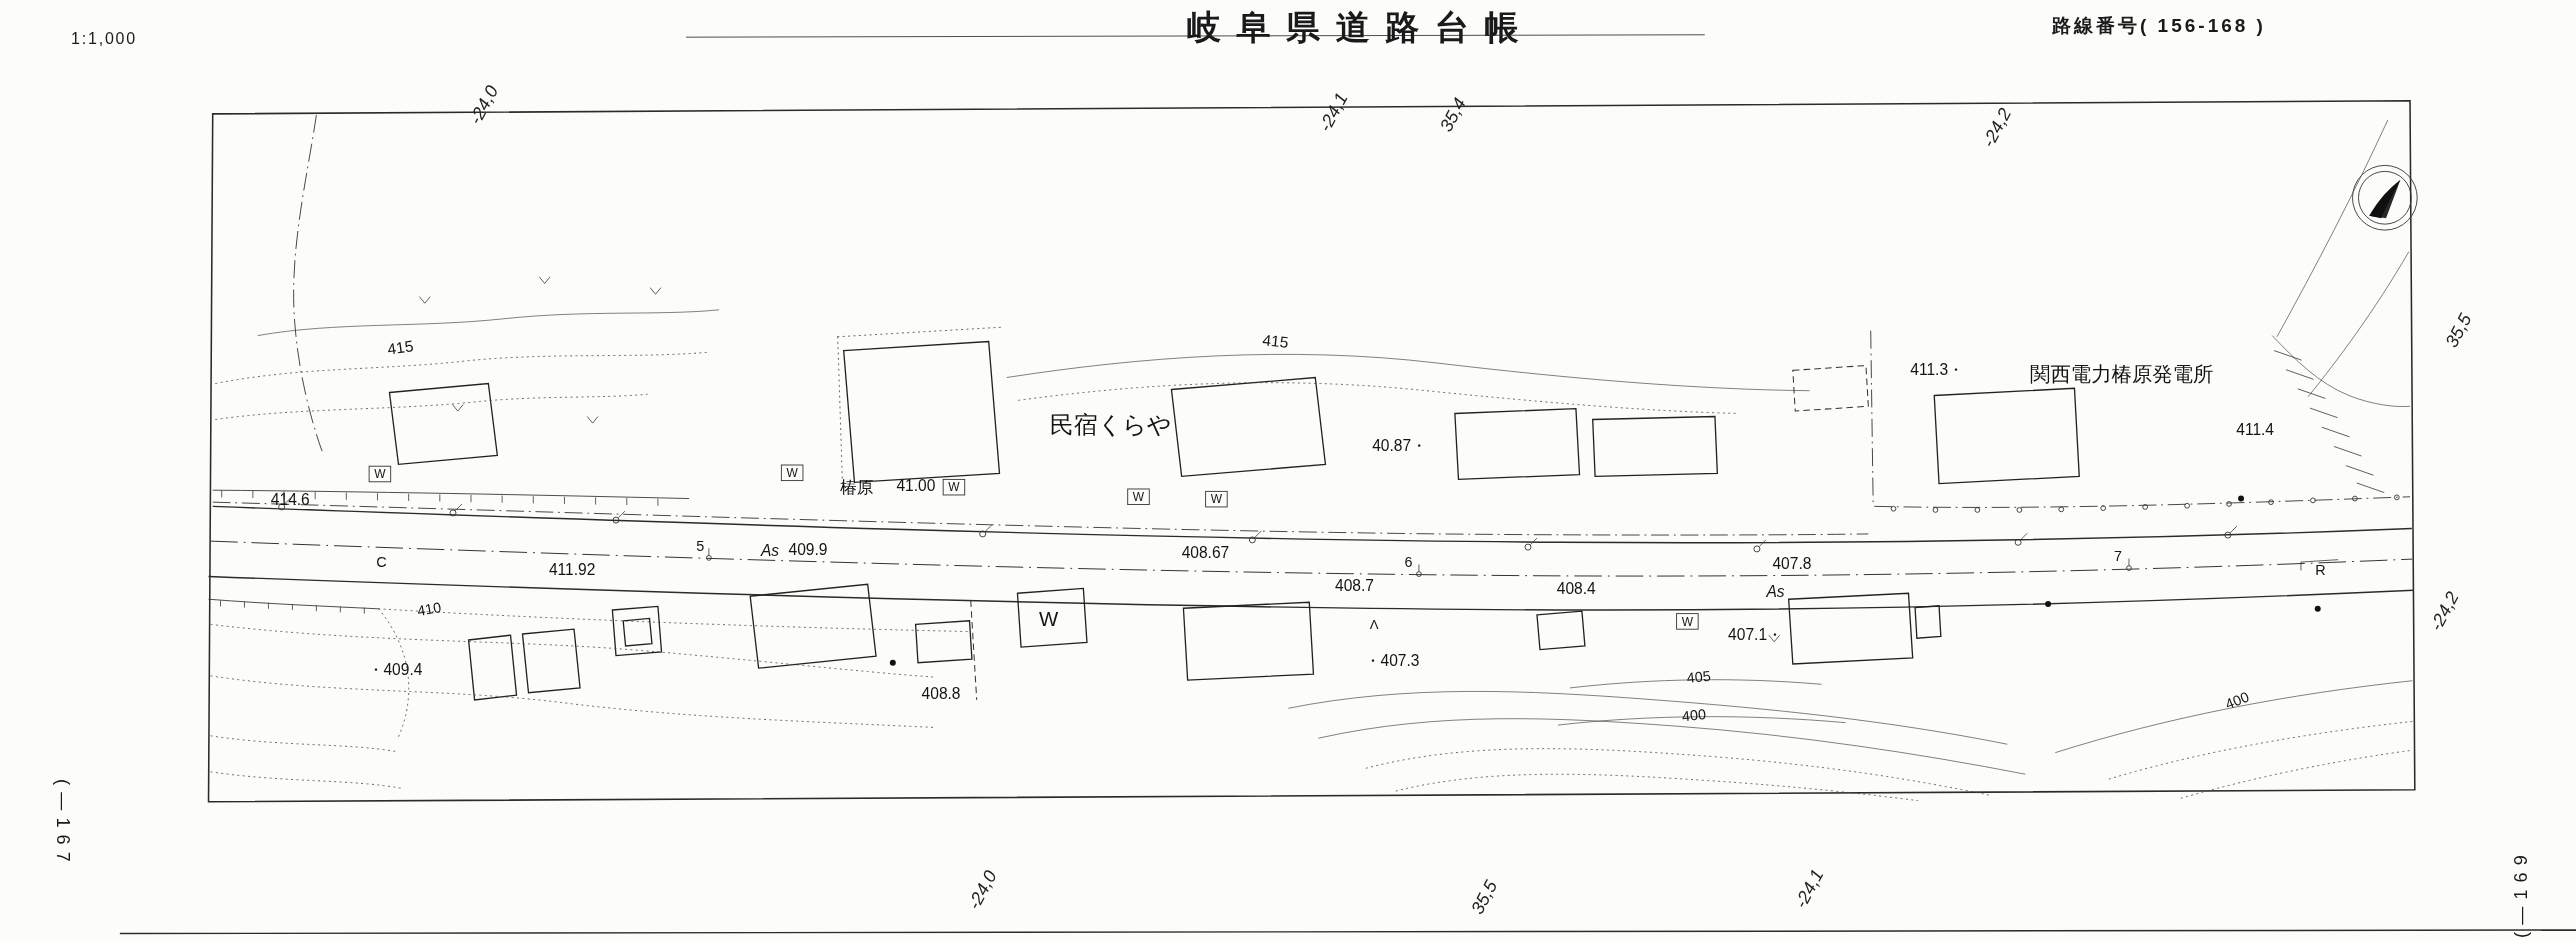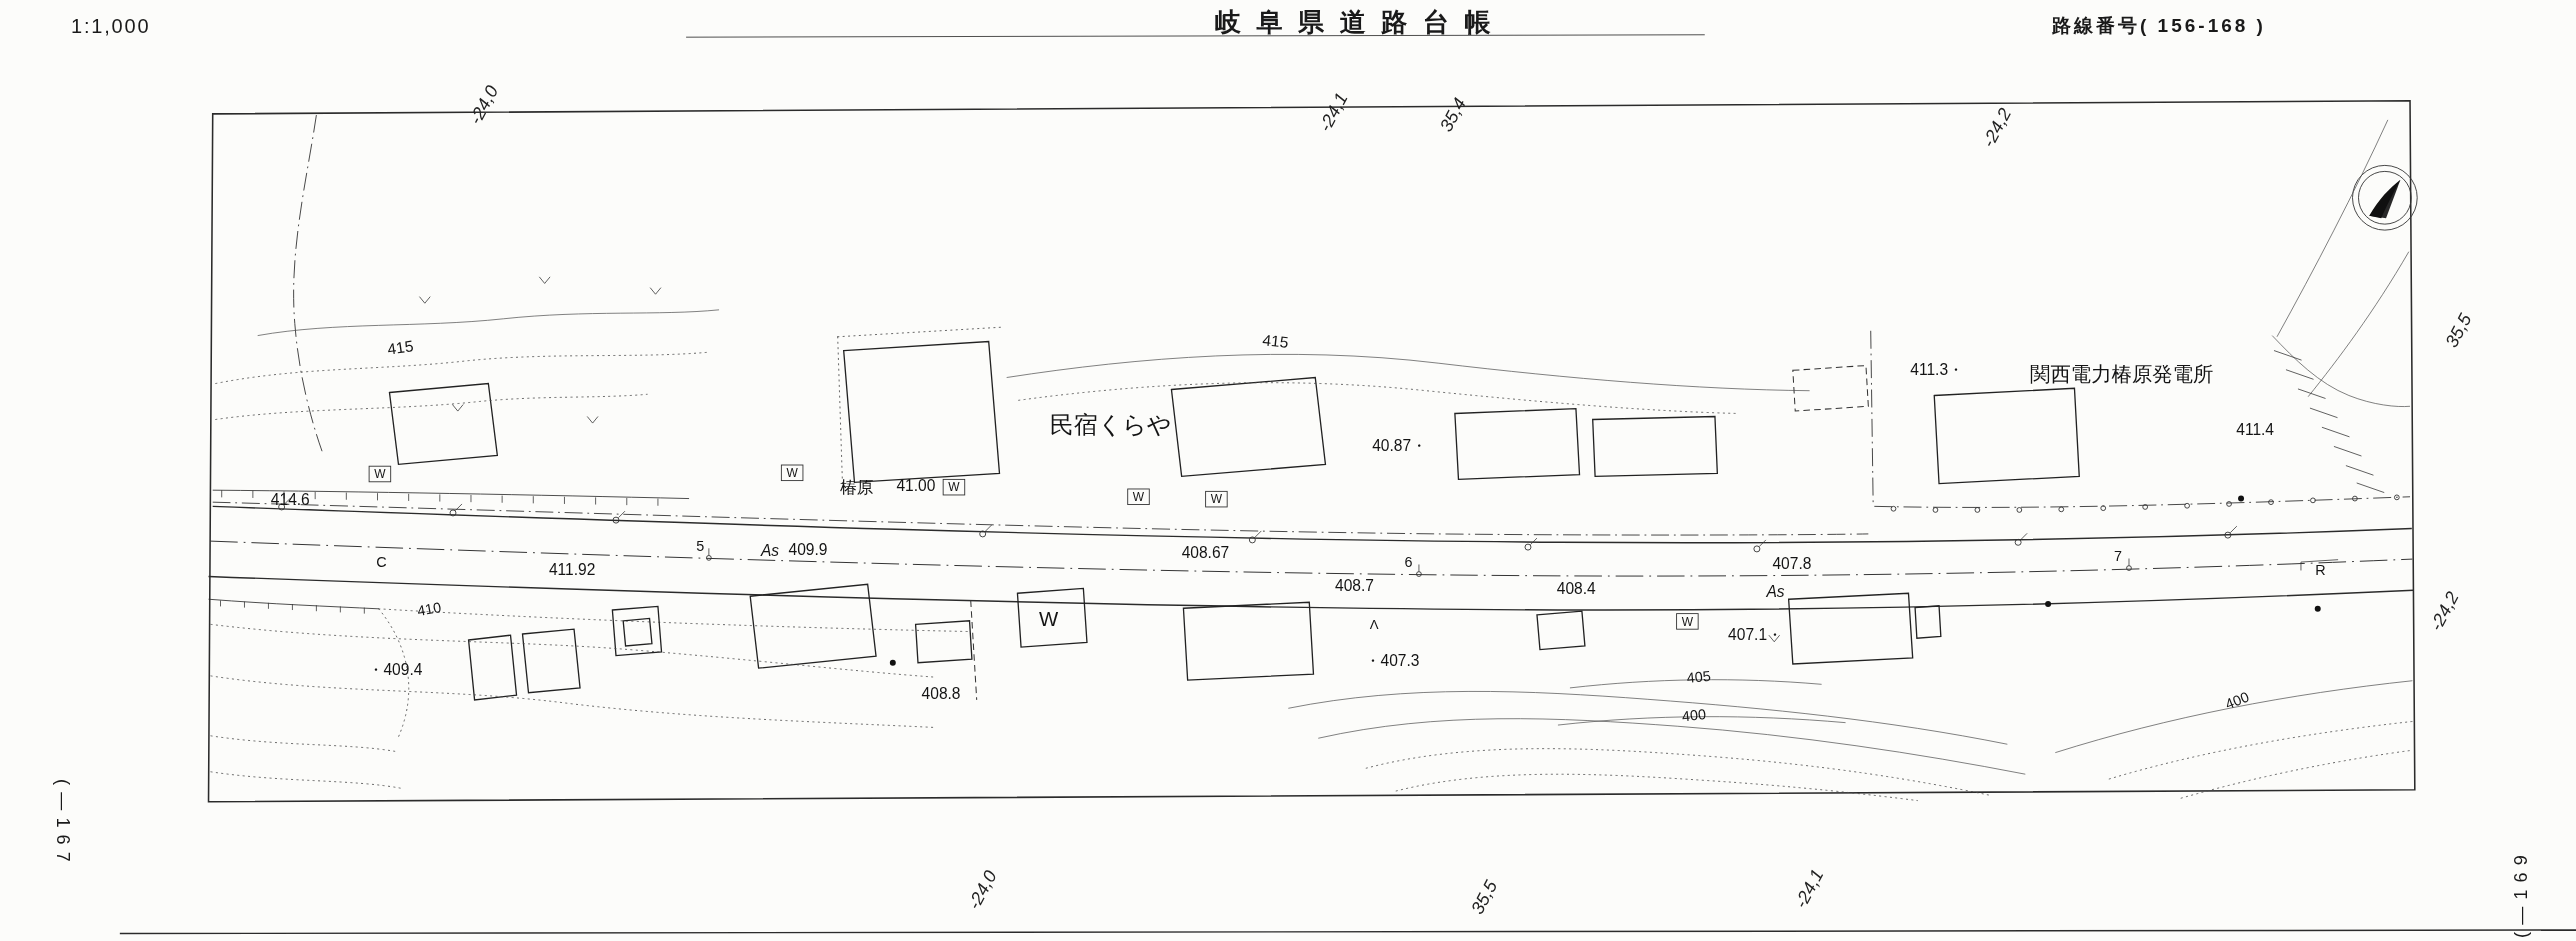--- a/index.html
+++ b/index.html
@@ -1,21 +1,21 @@
 <!DOCTYPE html>
 <html style="font-size:9.6px"><head>
 <meta charset="utf-8">
 <style>
   html,body{margin:0;padding:0;background:#e8e8e6;}
   .page{position:relative;width:2576px;height:942px;background:#fcfcfa;overflow:hidden;
         font-family:"Liberation Sans",sans-serif;color:#1a1a1a;}
   .page svg{position:absolute;left:0;top:0;}
-  .scale-label{position:absolute;left:71px;top:15px;font-size:20px;letter-spacing:1.8px;}
+  .scale-label{position:absolute;left:71px;top:30px;font-size:16px;letter-spacing:1.8px;}
   .page-title{position:absolute;left:1073px;top:4.8px;width:575px;margin:0;text-align:center;
-              font-size:26px;font-weight:700;letter-spacing:15.6px;}
+              font-size:34px;font-weight:700;letter-spacing:15.6px;}
   .route-label{position:absolute;left:2052px;top:13px;font-size:19px;letter-spacing:3px;font-weight:bold;}
   .vlabel{position:absolute;font-size:18px;letter-spacing:7.2px;white-space:nowrap;}
   .vlabel.left{left:73px;top:779px;transform:rotate(90deg);transform-origin:left top;}
   .vlabel.right{left:2511px;top:938px;transform:rotate(-90deg);transform-origin:left top;}
 
   
   .frame{fill:none;stroke:#2b2b2b;stroke-width:2.6;}
   .ln{fill:none;stroke:#2b2b2b;stroke-width:2.4;}
   .thin{stroke-width:1.4;}
   .centerline{fill:none;stroke:#2b2b2b;stroke-width:1.6;stroke-dasharray:46 10 3 10;}

